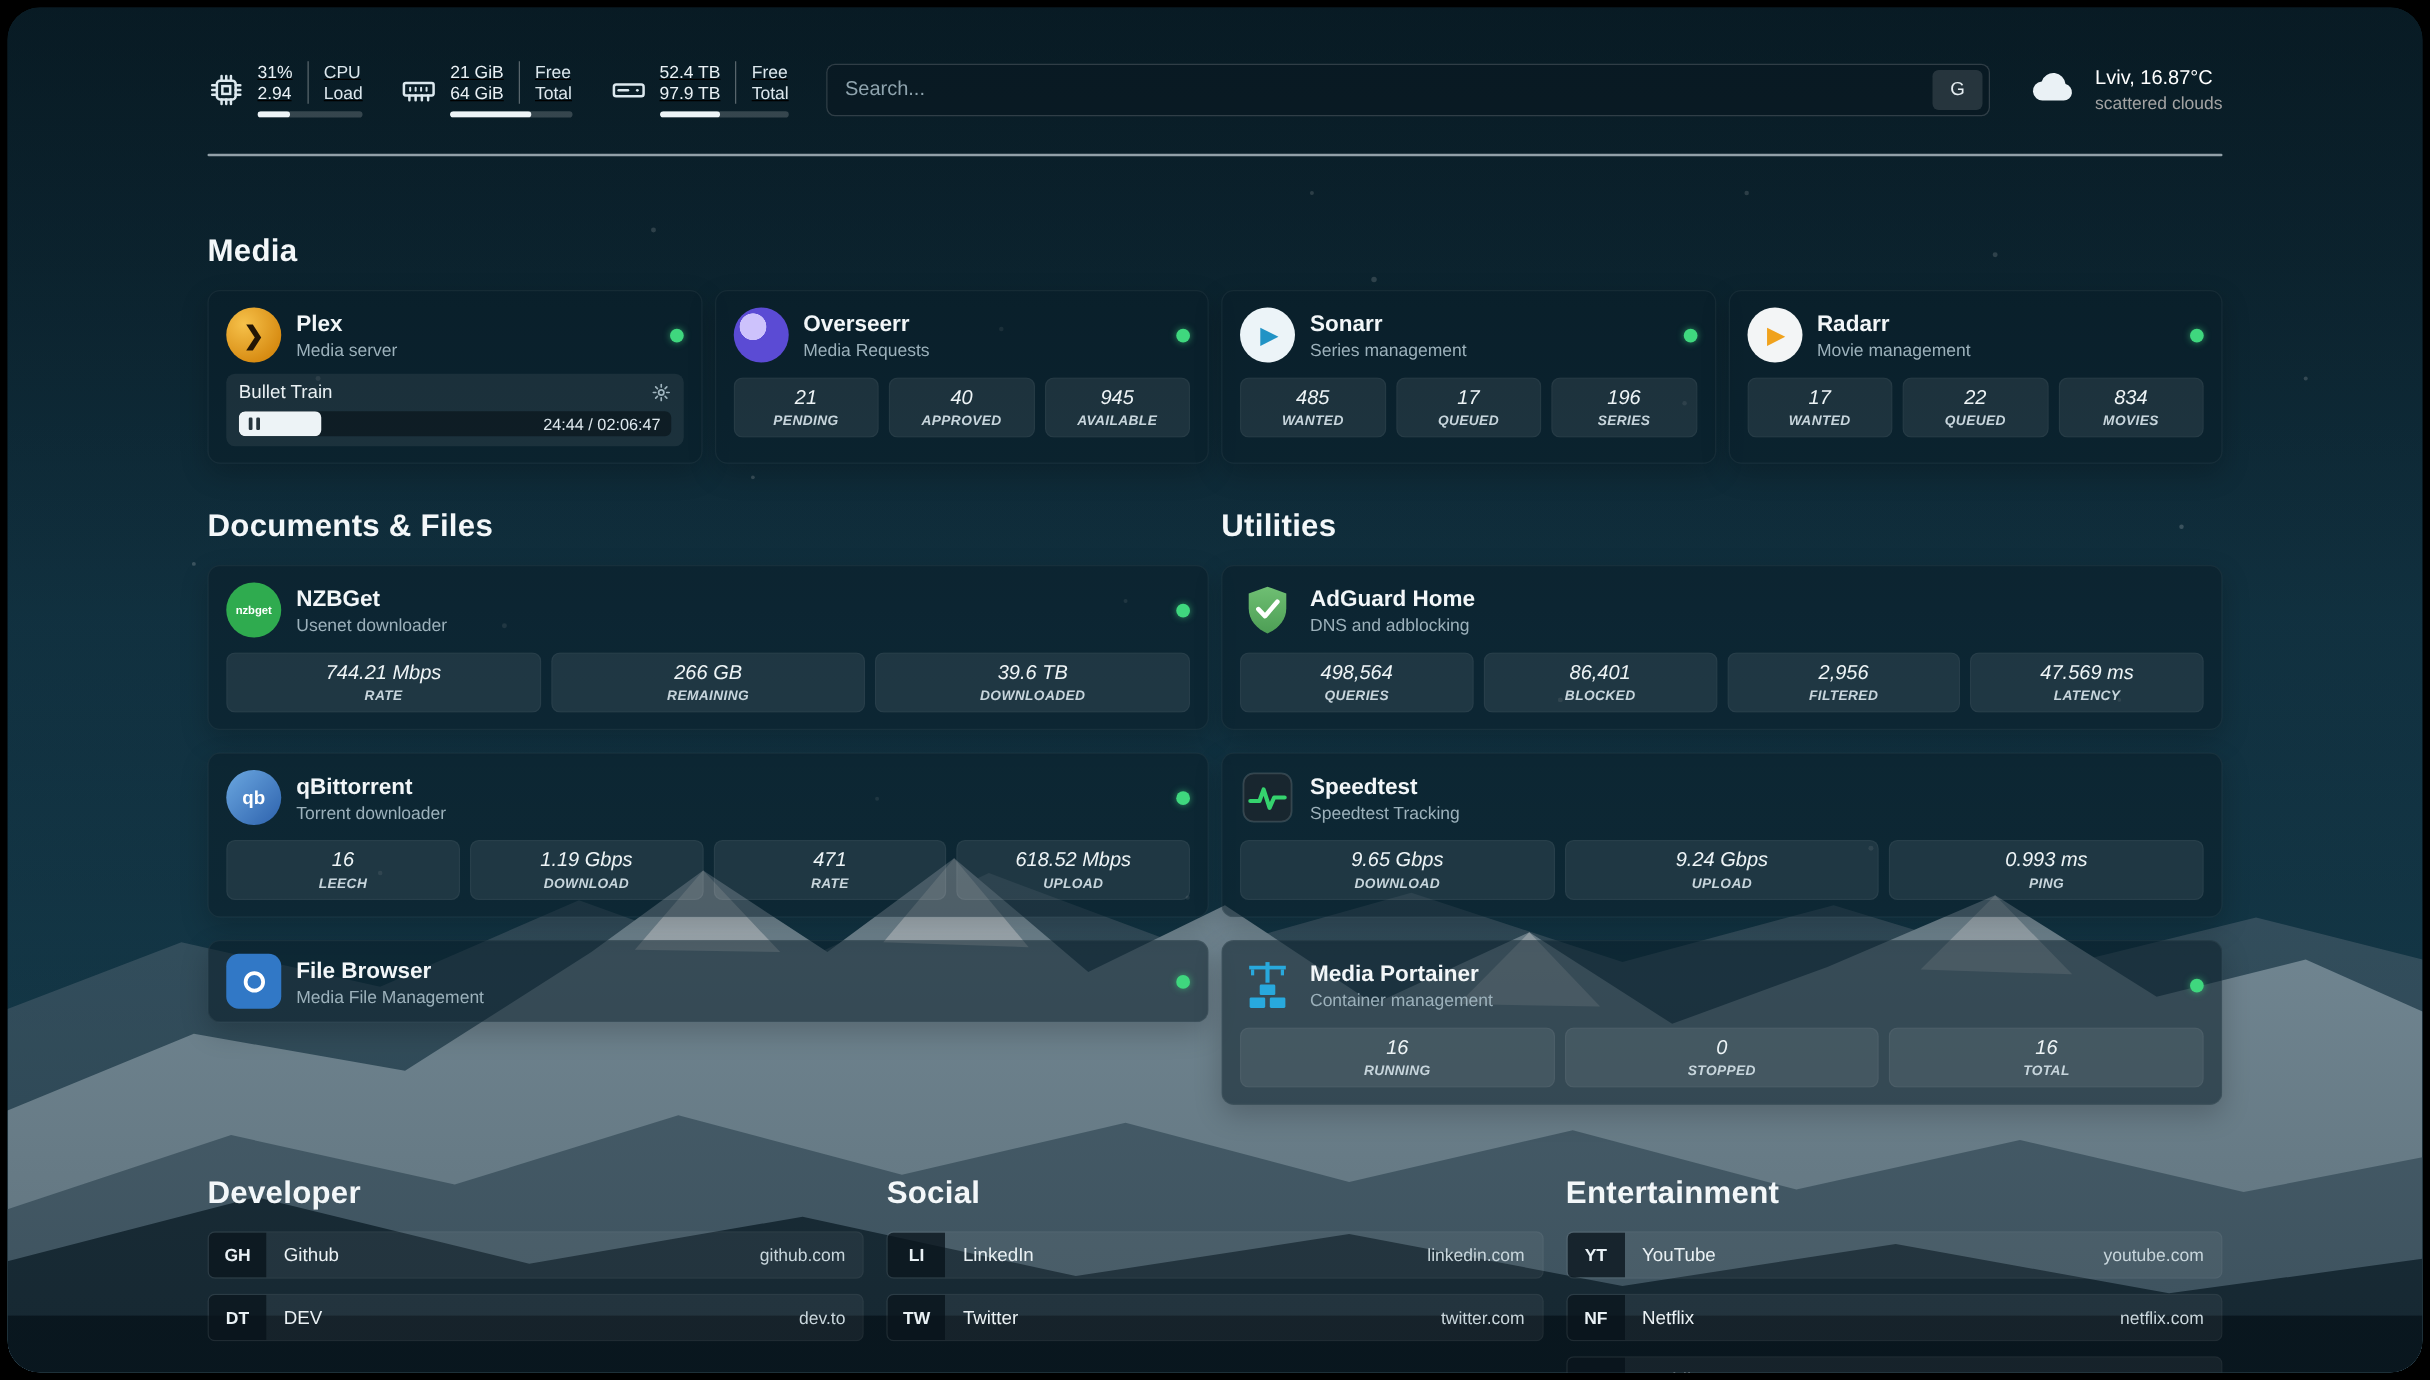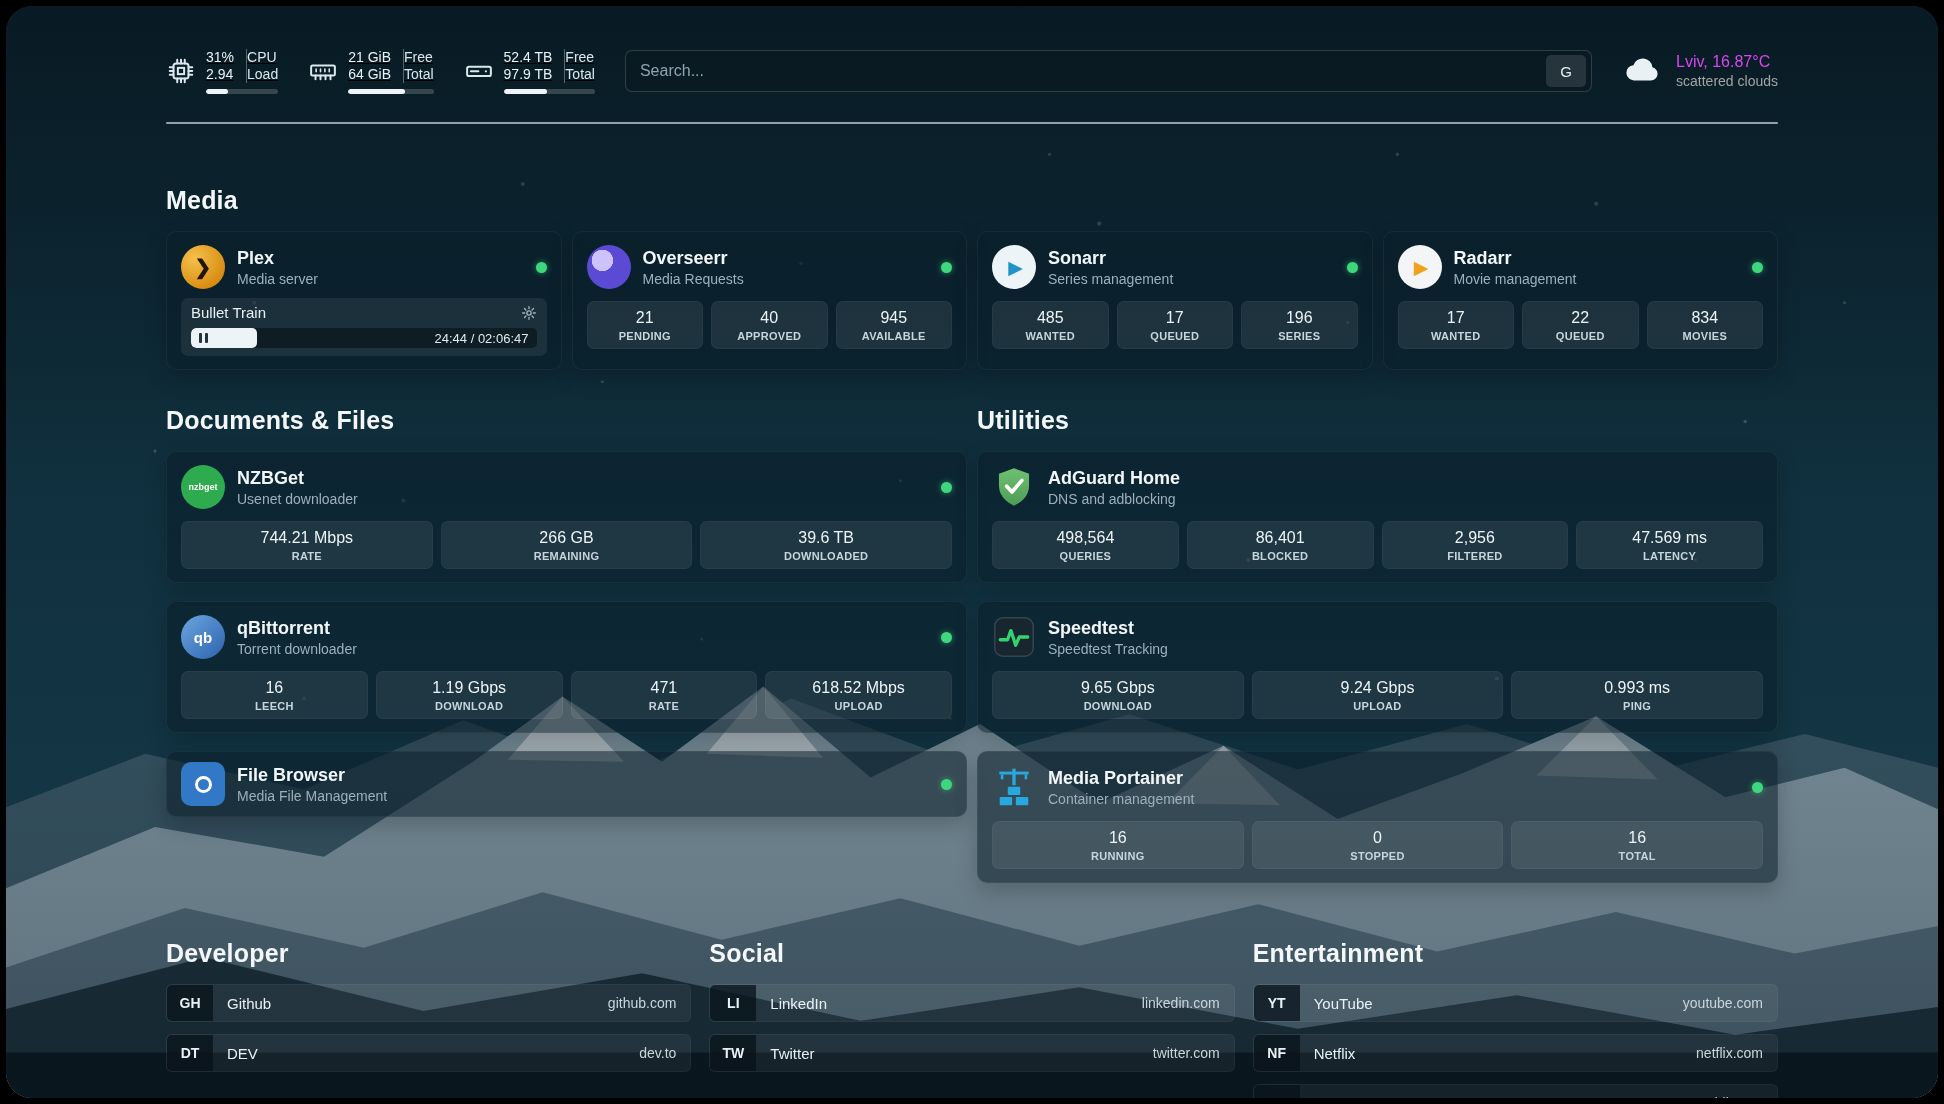--- a/index.html
+++ b/index.html
@@ -12,33 +12,33 @@
 
   
   .topbar { display:flex; align-items:center; }
   .sys-group { display:flex; gap:30px; }
   .sys-widget { display:flex; gap:10px; align-items:center; }
   .sys-icon { width:30px; height:30px; color:#dce8ee; flex:none; }
   .sys-icon svg { width:100%; height:100%; }
   .sys-body { display:flex; flex-direction:column; gap:6px;text-decoration:underline; }
   .sys-cols { display:flex; align-items:center; }
   .sys-col { display:flex; flex-direction:column; font-size:14px; line-height:17px; color:#eaf1f5; }
-  .sys-col.labels { margin-left:12px; border-left:1px solid rgba(255,255,255,.32); color:#dce7ed; }
+  .sys-col.labels { padding-left:12px; margin-left:12px; border-left:1px solid rgba(255,255,255,.32); color:#dce7ed; }
   .sys-bar { width:100%; height:5px; border-radius:3px; background:rgba(255,255,255,.18); overflow:hidden; }
   .sys-bar i { display:block; height:100%; background:#eef4f7; border-radius:3px; }
 
   .searchbox { flex:1; margin:0 30px; height:42px; background:rgba(10,24,32,.55); border:1px solid rgba(255,255,255,.16); border-radius:7px; display:flex; align-items:center; padding:0 5px 0 14px; }
   .searchbox input { flex:1; background:transparent; border:none; outline:none; color:#dfe9ee; font-size:16px; font-family:"Liberation Sans", sans-serif; }
   .searchbox input::placeholder { color:#8fa4ae; }
   .engine-btn { width:40px; height:32px; border:none; border-radius:5px; background:rgba(255,255,255,.12); color:#e6eef2; font-size:15px; cursor:pointer; font-family:"Liberation Sans", sans-serif; }
 
   .weather { display:flex; align-items:center; gap:12px; }
   .weather svg { width:42px; height:42px; }
   .weather-text { display:flex; flex-direction:column; gap:2px; }
-  .weather-loc { font-size:16px; color:#d946ef; }
+  .weather-loc { font-size:16px; color:#ffffff; }
   .weather-cond { font-size:14px; color:#a3a3a3; }
 
   .divider { margin-top:28px; height:2px; background:rgba(219,231,237,.65); border-radius:1px; }
 
   
   .section-title { font-size:25px; font-weight:700; color:#f3f7f9; letter-spacing:.2px; }
   .media-section { margin-top:62px; }
   .media-grid { margin-top:16px; display:grid; grid-template-columns:repeat(4,1fr); gap:10px; align-items:stretch; }
   .two-col { margin-top:36px; display:grid; grid-template-columns:1fr 1fr; gap:10px; align-items:start; }
   .col-stack .section-title { margin-bottom:16px; }
@@ -48,21 +48,21 @@
   .card { background:rgba(10,30,40,.55); border:1px solid rgba(255,255,255,.05); border-radius:10px; padding:13px 14px; box-shadow:0 8px 22px rgba(0,0,0,.2); cursor:pointer; }
   .card.slim { padding:10px 14px; }
   .app-head { display:flex; align-items:center; }
   .app-icon { width:44px; height:44px; flex:none; border-radius:50%; display:flex; align-items:center; justify-content:center; overflow:hidden; }
   .app-icon svg { width:44px; height:44px; }
   .app-titles { margin-left:12px; display:flex; flex-direction:column; gap:2px; }
   .app-name { font-size:18px; font-weight:700; color:#f2f6f8; }
   .app-sub { font-size:14px; color:#9cb1bb; }
   .status-dot { width:11px; height:11px; border-radius:50%; background:#3fd77e; margin-left:auto; box-shadow:0 0 6px rgba(63,215,126,.6); flex:none; }
 
-  .stats { display:grid; gap:8px; margin-top:12px; }
+  .stats { display:grid; gap:8px; margin-top:12px;font-style:italic; }
   .stats.c3 { grid-template-columns:repeat(3,1fr); }
   .stats.c4 { grid-template-columns:repeat(4,1fr); }
   .stat { background:rgba(255,255,255,.08); border:1px solid rgba(255,255,255,.04); border-radius:7px; padding:7px 4px 6px; display:flex; flex-direction:column; align-items:center; gap:3px; }
   .stat-value { font-size:16px; color:#eef4f6; }
   .stat-label { font-size:11px; font-weight:700; color:#c7d5dc; letter-spacing:.3px; }
 
   
   .icon-plex { background:radial-gradient(circle at 32% 30%, #f6c14a, #d78b12 75%); color:#231505; font-size:20px; font-weight:700; }
   .icon-overseerr { background:radial-gradient(circle at 35% 35%, #cdc2fc 0 26%, #5b4bd4 27% 100%); }
   .icon-sonarr { background:#ecf4f8; color:#2193c5; font-size:19px; padding-left:3px; }

